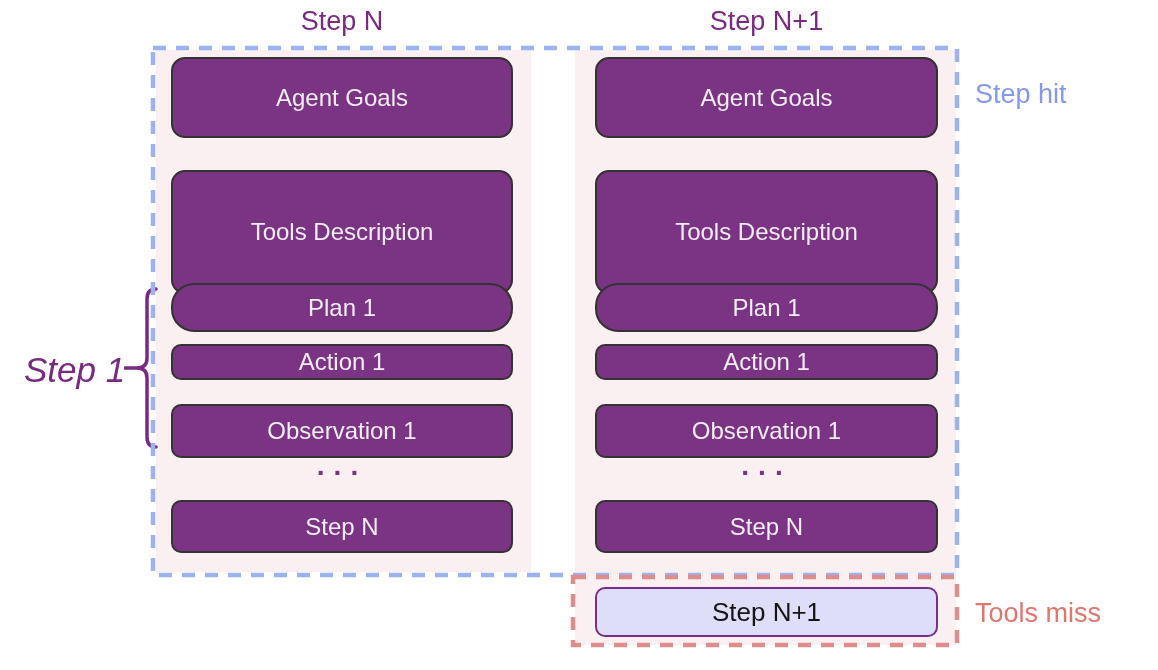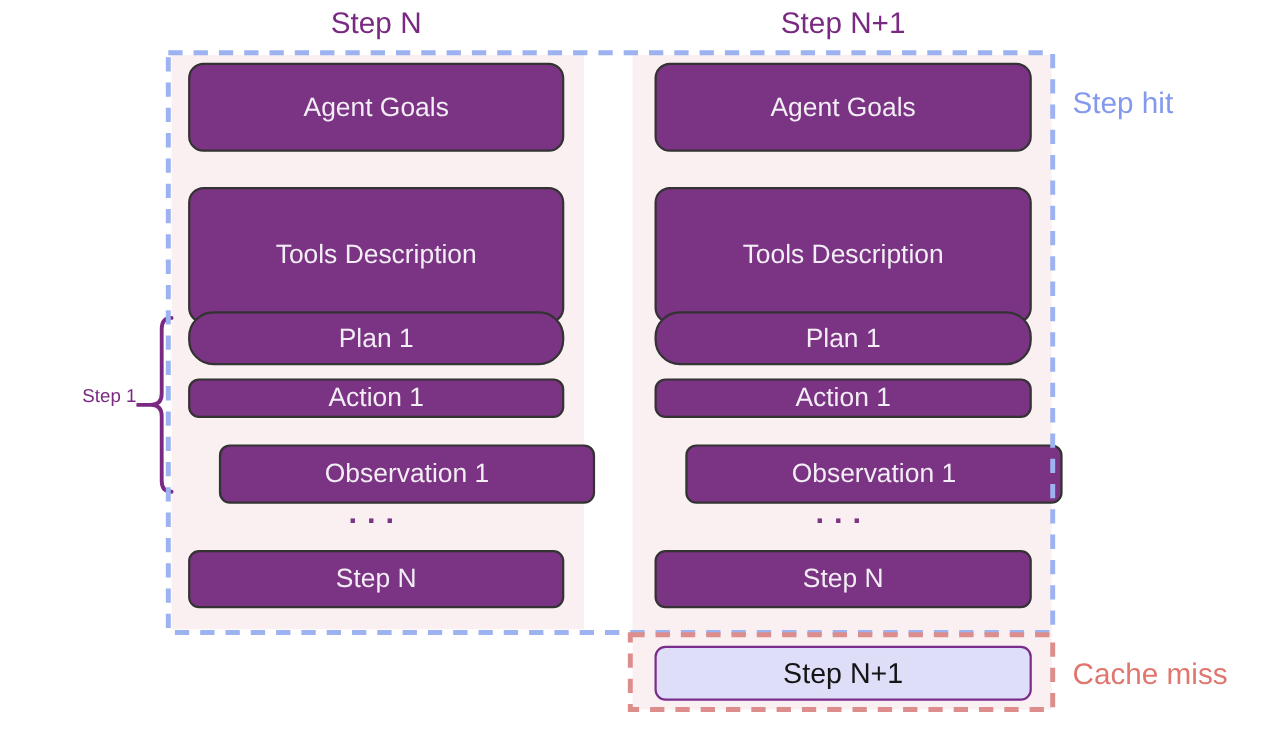--- a/index.html
+++ b/index.html
@@ -48,44 +48,44 @@
     border: 2px solid var(--new-step-border, #7b2d8b);
     color: var(--new-step-text, #151515);
     font-size: 26px;
   }
   .colL { left: 171px; width: 342px; }
   .colR { left: 595px; width: 343px; }
   .r1 { top: 57px;  height: 81px; }
   .r2 { top: 170px; height: 124px; }
   .r3 { top: 283px; height: 49px; border-radius: 23px; }
   .r4 { top: 344px; height: 36px; }
-  .r5 { top: 404px; height: 54px; margin-left: 28px; }
+  .r5 { top: 404px; height: 54px; }
   .r6 { top: 500px; height: 53px; }
   .rn { top: 587px; height: 50px; }
 
   .ellipsis {
     position: absolute;
     top: 449px;
     height: 34px;
     font-size: 28px;
     line-height: 34px;
     font-weight: bold;
     letter-spacing: 9px;
     color: var(--box-fill, #7b3383);
     text-align: center;
   }
 
   .step1-label {
     position: absolute;
     left: 24px;
     top: 350px;
     width: 100px;
-    font-size: 17px;
+    font-size: 35px;
+    font-style: italic;
     color: var(--heading-text, #7a2982);
-    text-align: right;
     white-space: nowrap;
   }
   .brace-svg {
     position: absolute;
     left: 124px;
     top: 286px;
     width: 36px;
     height: 164px;
     pointer-events: none;
   }
@@ -161,20 +161,20 @@
   <div class="pbox colR r6">Step N</div>
 
   <div class="pbox new-step colR rn">Step N+1</div>
 
   <div class="step1-label">Step 1</div>
   <svg class="brace-svg" viewBox="0 0 36 164">
     <path d="M1,82 L13,82 M32,3 Q23,3 23,13 L23,72 Q23,82 13,82 Q23,82 23,92 L23,151 Q23,161 32,161"></path>
   </svg>
 
   <div class="cache-hit-label">Step hit</div>
-  <div class="cache-miss-label">Cache miss</div>
+  <div class="cache-miss-label">Tools miss</div>
 
   <svg class="overlay">
     <rect class="hit-rect" x="153" y="48" width="804" height="527"></rect>
     <rect class="miss-rect" x="573" y="577" width="384" height="68"></rect>
   </svg>
 
 </div>
 
 </body></html>

